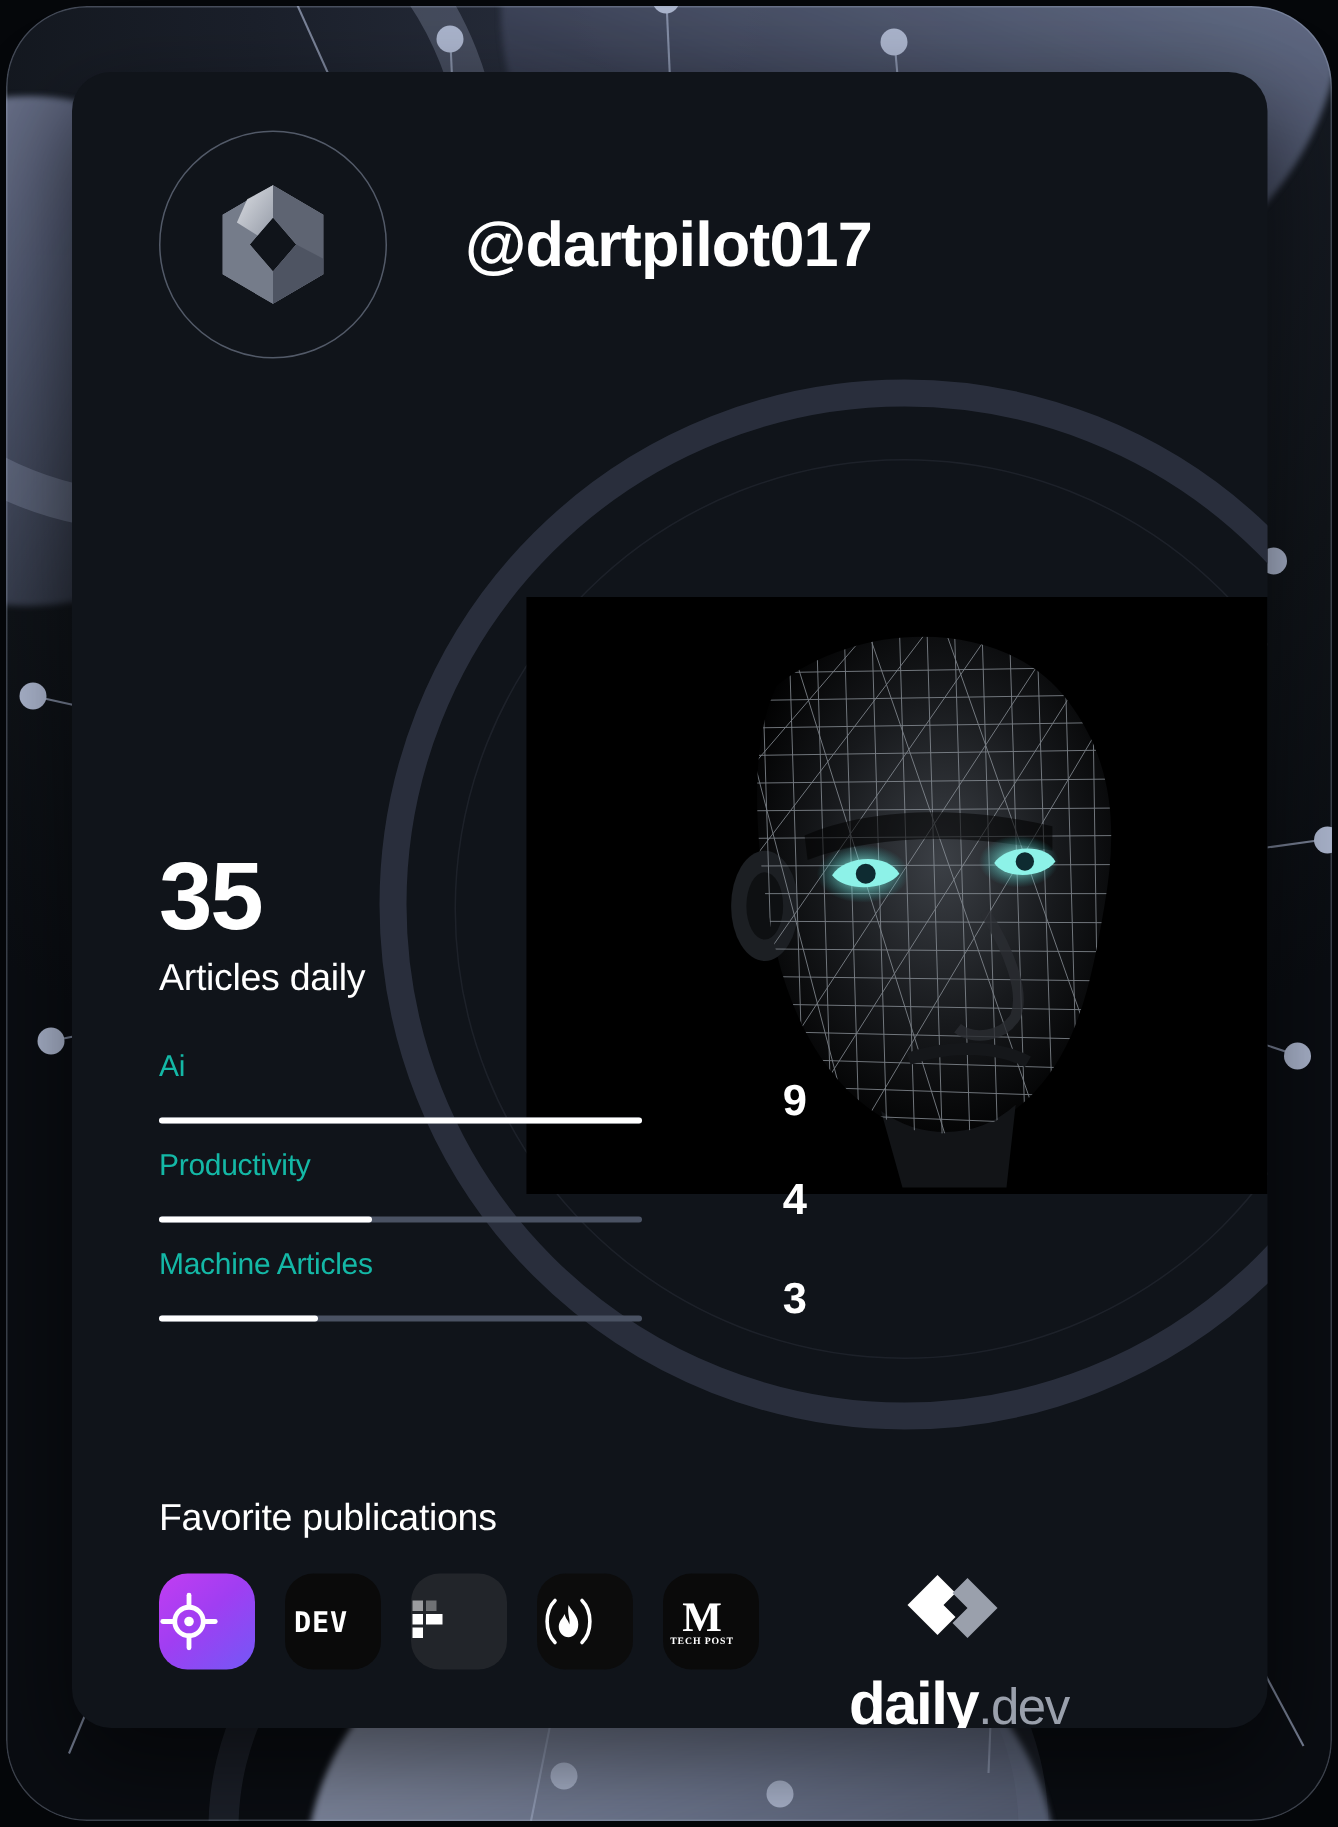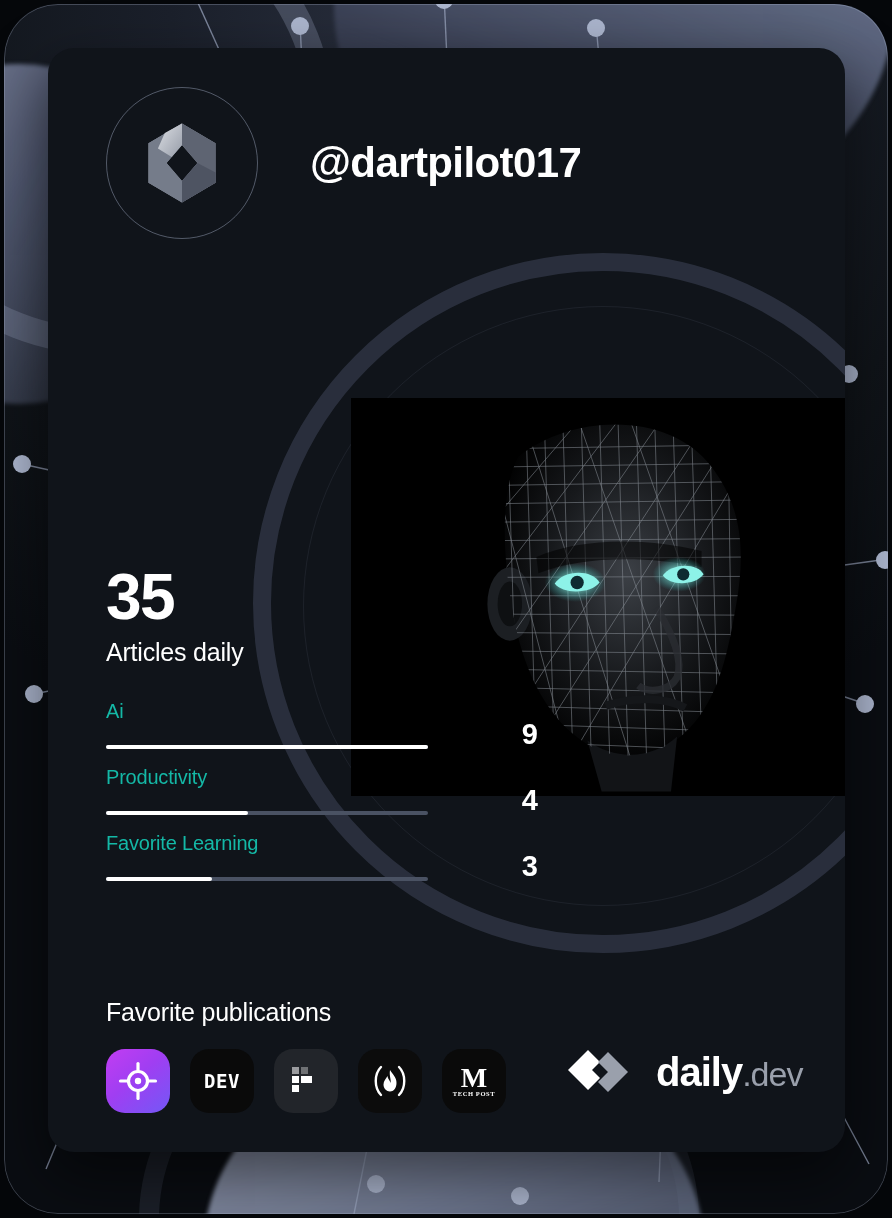--- a/index.html
+++ b/index.html
@@ -157,29 +157,29 @@
   .tag-fill {
     height:100%; background:#ffffff; border-radius:2px;
   }
 
   
   .pubs { position:absolute; left:58px; top:950px; }
   .pubs-title { color:#fff; font-size:25px; letter-spacing:-.2px; }
   .pub-list { display:flex; gap:20px; margin-top:22px; }
   .pub {
     width:64px; height:64px; border-radius:19px;
-    display:flex; align-items:center; justify-content:center;
+    display:flex; align-items:center; justify-content:flex-start;
     overflow:hidden; flex:0 0 auto;
   }
   .pub svg { display:block; }
 
   
   .brand {
     position:absolute; left:518px; top:1000px;
-    display:flex; align-items:center; gap:18px;
+    display:flex; align-items:center; gap:18px;flex-direction:column;
   }
   .brand-mark svg { display:block; }
   .brand-text { font-size:40px; font-weight:bold; letter-spacing:-1px; }
   .brand-text .w { color:#fff; }
   .brand-text .g { color:#9aa0ac; font-weight:normal; font-size:34px; }
 </style>
 </head>
 <body>
 
 <div class="stage">
@@ -363,21 +363,21 @@
 
         <div class="tag-row">
           <div class="tag-name">Productivity</div>
           <div class="tag-value">4</div>
           <div class="tag-track">
             <div class="tag-fill" style="width: 44%;"></div>
           </div>
         </div>
 
         <div class="tag-row">
-          <div class="tag-name">Favorite Learning</div>
+          <div class="tag-name">Machine Articles</div>
           <div class="tag-value">3</div>
           <div class="tag-track">
             <div class="tag-fill" style="width: 33%;"></div>
           </div>
         </div>
 
       </div>
     </div>
 
     <div class="pubs">

